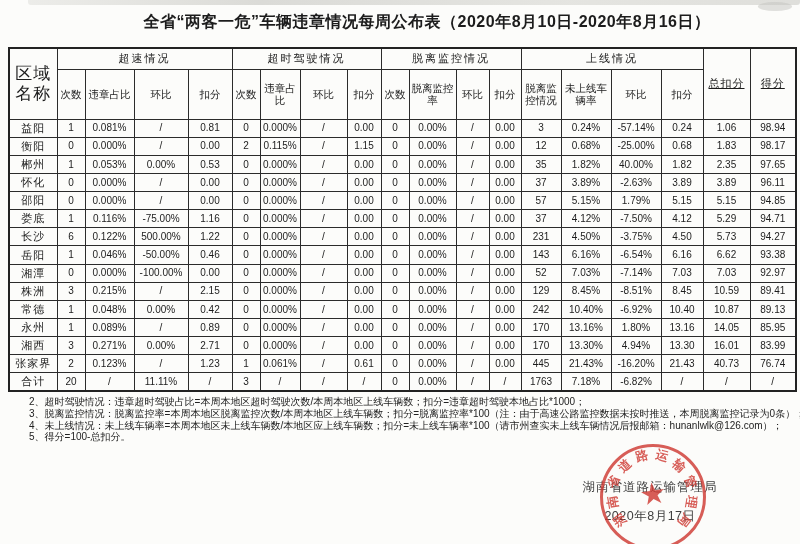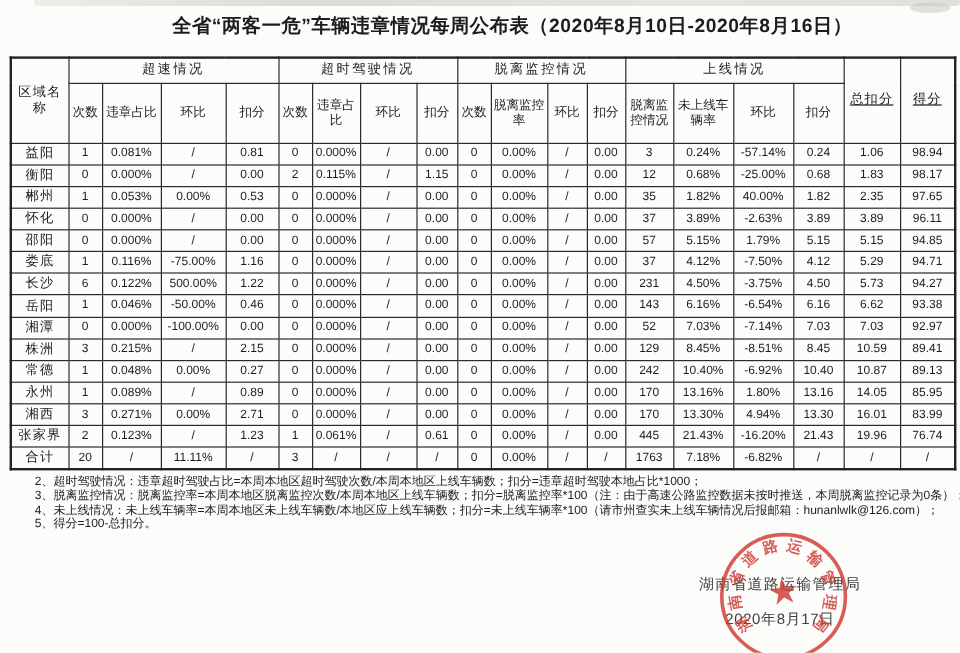--- a/index.html
+++ b/index.html
@@ -31,21 +31,21 @@
   table.report td,table.report th{
     border:1px solid #2b2b2b;
     text-align:center;vertical-align:middle;
     padding:0 1px;overflow:hidden;
     font-weight:normal;line-height:1.15;
   }
   table.report{border:2px solid #222;}
   tr.group-row{height:21px;}
   tr.sub-row{height:50px;}
   tr.sub-row th{font-size:10.5px;}
-  th.region-head{font-size:11px;letter-spacing:1px;}
+  th.region-head{font-size:17px;letter-spacing:1px;}
   th.group-head{font-size:11px;letter-spacing:2px;}
   th.span-head{font-size:11px;letter-spacing:1px;text-decoration:underline;}
   tbody tr{height:18px;}
   tbody td{font-size:10px;}
   tbody td.region{font-size:11px;letter-spacing:1px;}
   .notes{
     position:absolute;left:8px;top:396px;width:786px;
     font-size:10px;line-height:11.8px;color:#222;
   }
   .note-line{white-space:nowrap;}
@@ -342,21 +342,21 @@
         <td>-8.51%</td>
         <td>8.45</td>
         <td>10.59</td>
         <td>89.41</td>
       </tr>
       <tr>
         <td class="region">常德</td>
         <td>1</td>
         <td>0.048%</td>
         <td>0.00%</td>
-        <td>0.27</td>
+        <td>0.42</td>
         <td>0</td>
         <td>0.000%</td>
         <td>/</td>
         <td>0.00</td>
         <td>0</td>
         <td>0.00%</td>
         <td>/</td>
         <td>0.00</td>
         <td>242</td>
         <td>10.40%</td>
@@ -418,21 +418,21 @@
         <td>/</td>
         <td>0.61</td>
         <td>0</td>
         <td>0.00%</td>
         <td>/</td>
         <td>0.00</td>
         <td>445</td>
         <td>21.43%</td>
         <td>-16.20%</td>
         <td>21.43</td>
-        <td>19.96</td>
+        <td>40.73</td>
         <td>76.74</td>
       </tr>
       <tr>
         <td class="region">合计</td>
         <td>20</td>
         <td>/</td>
         <td>11.11%</td>
         <td>/</td>
         <td>3</td>
         <td>/</td>

